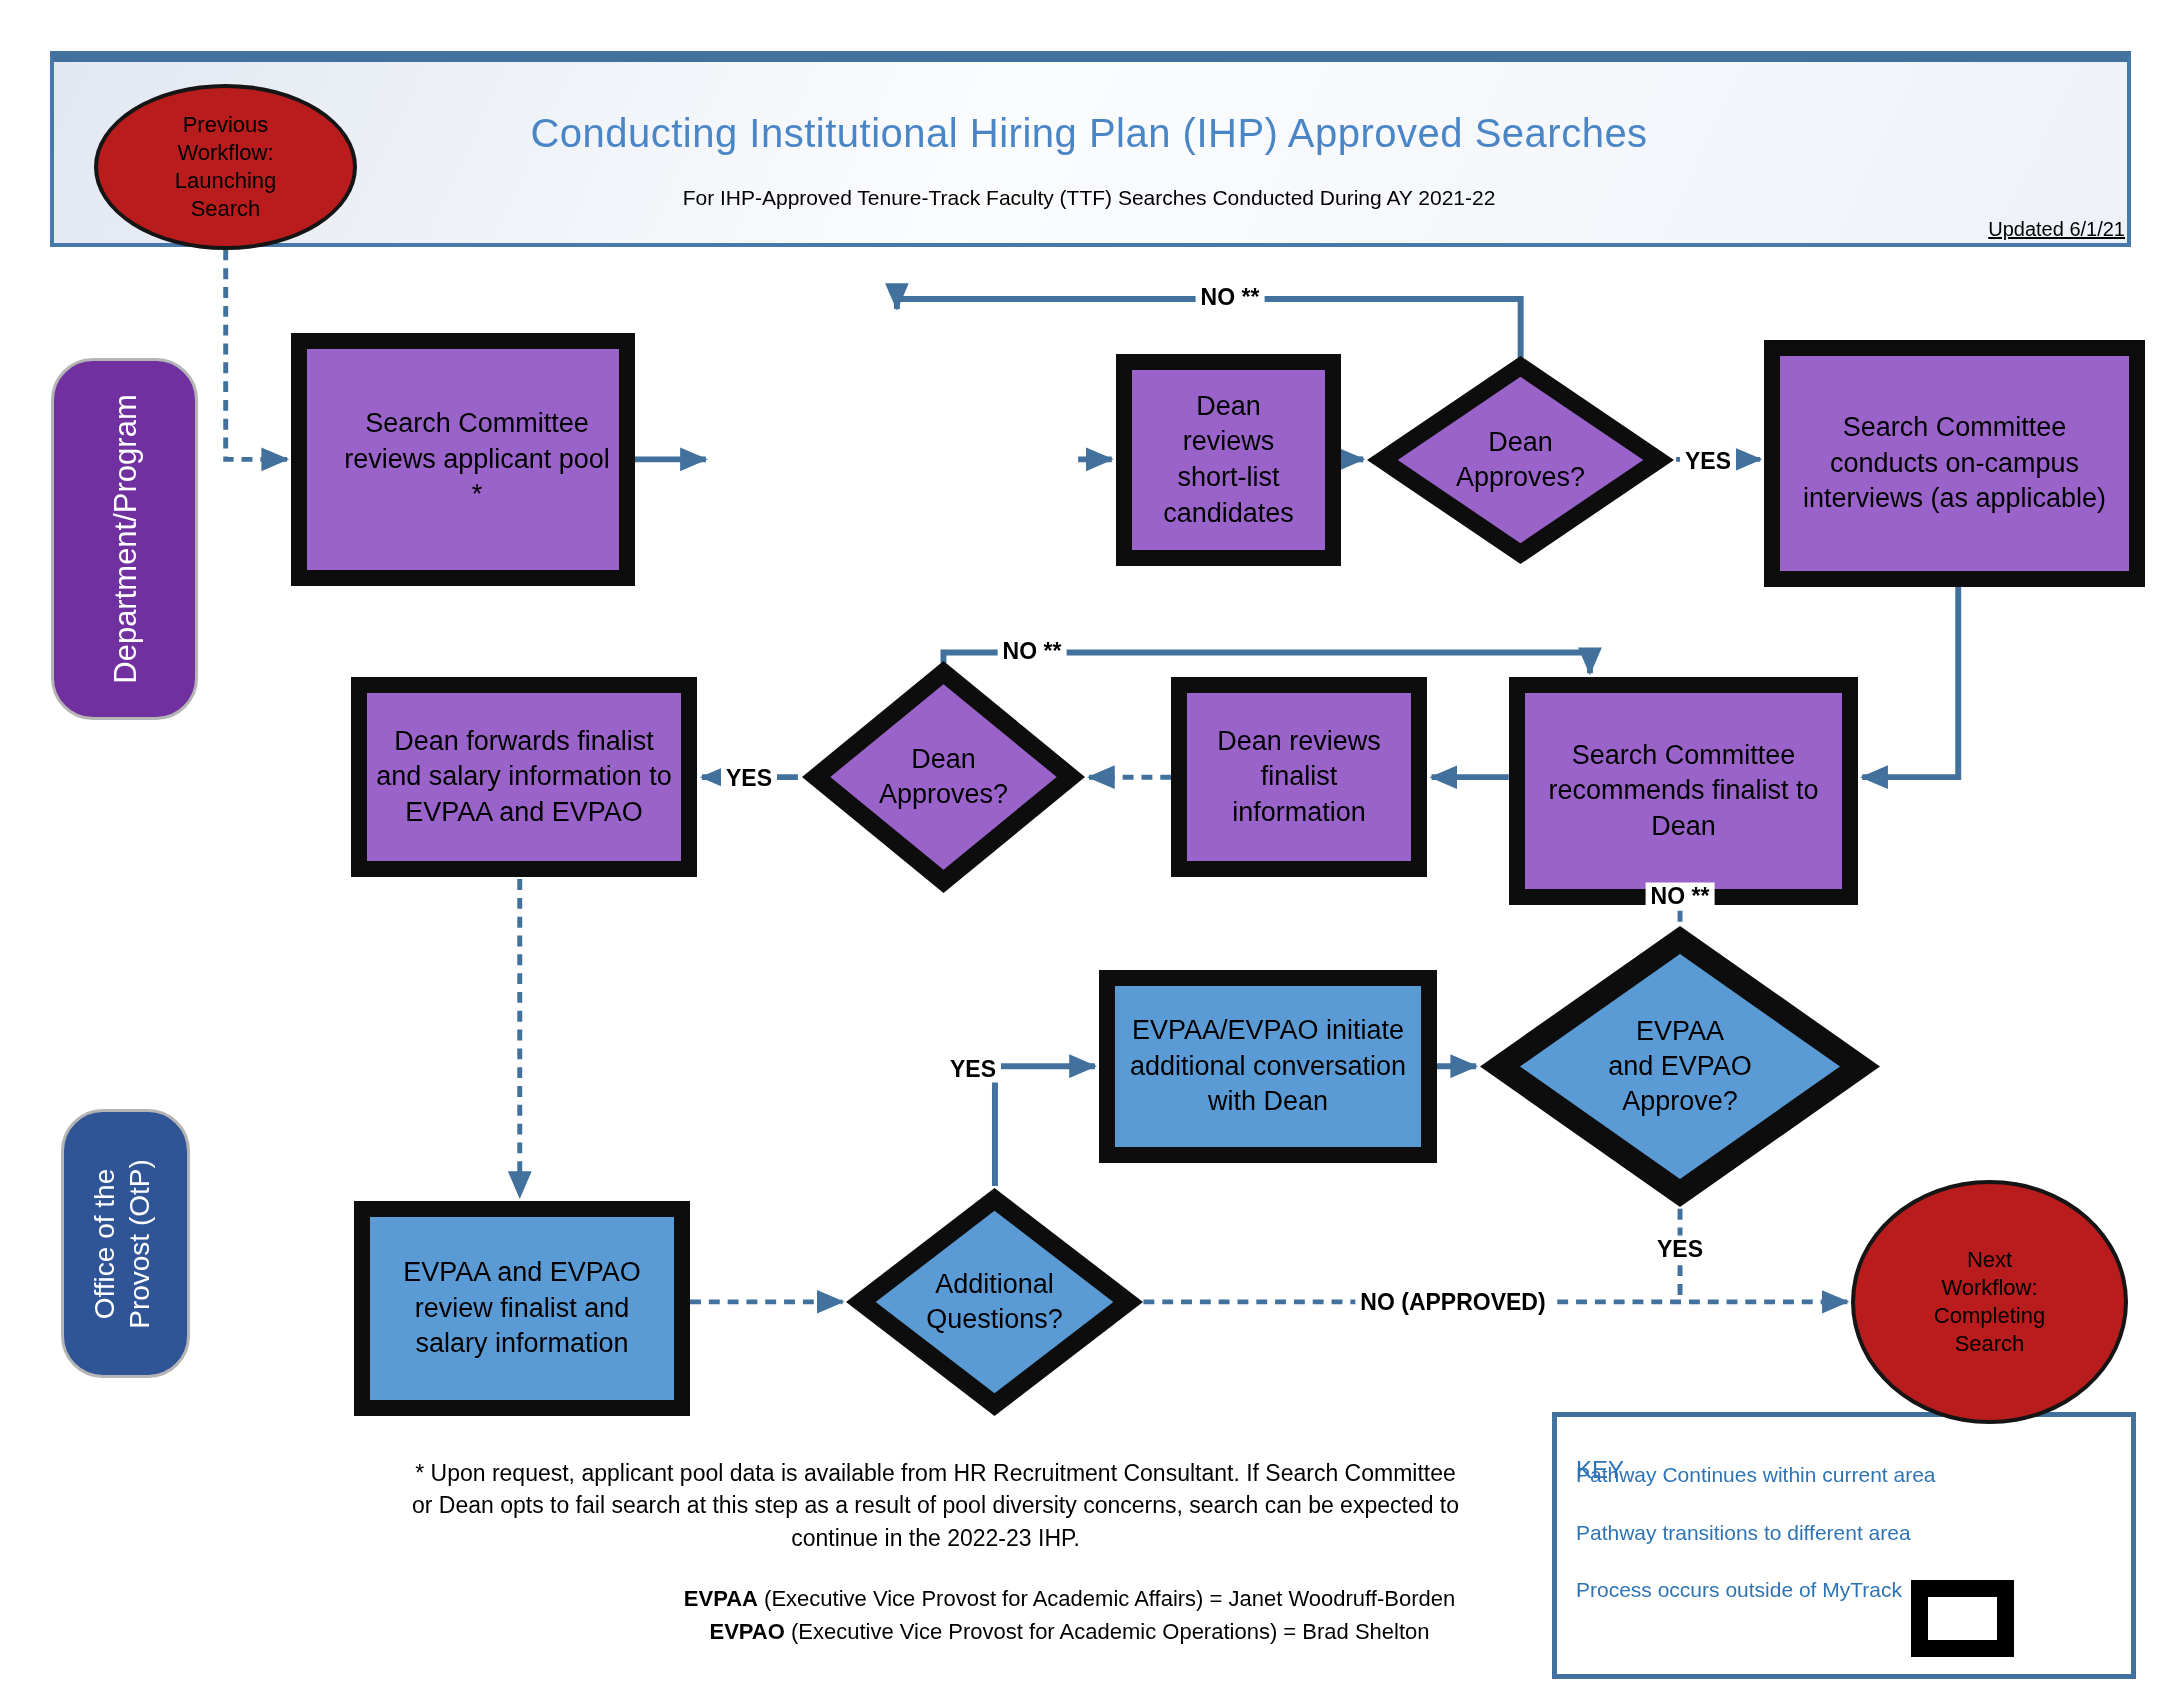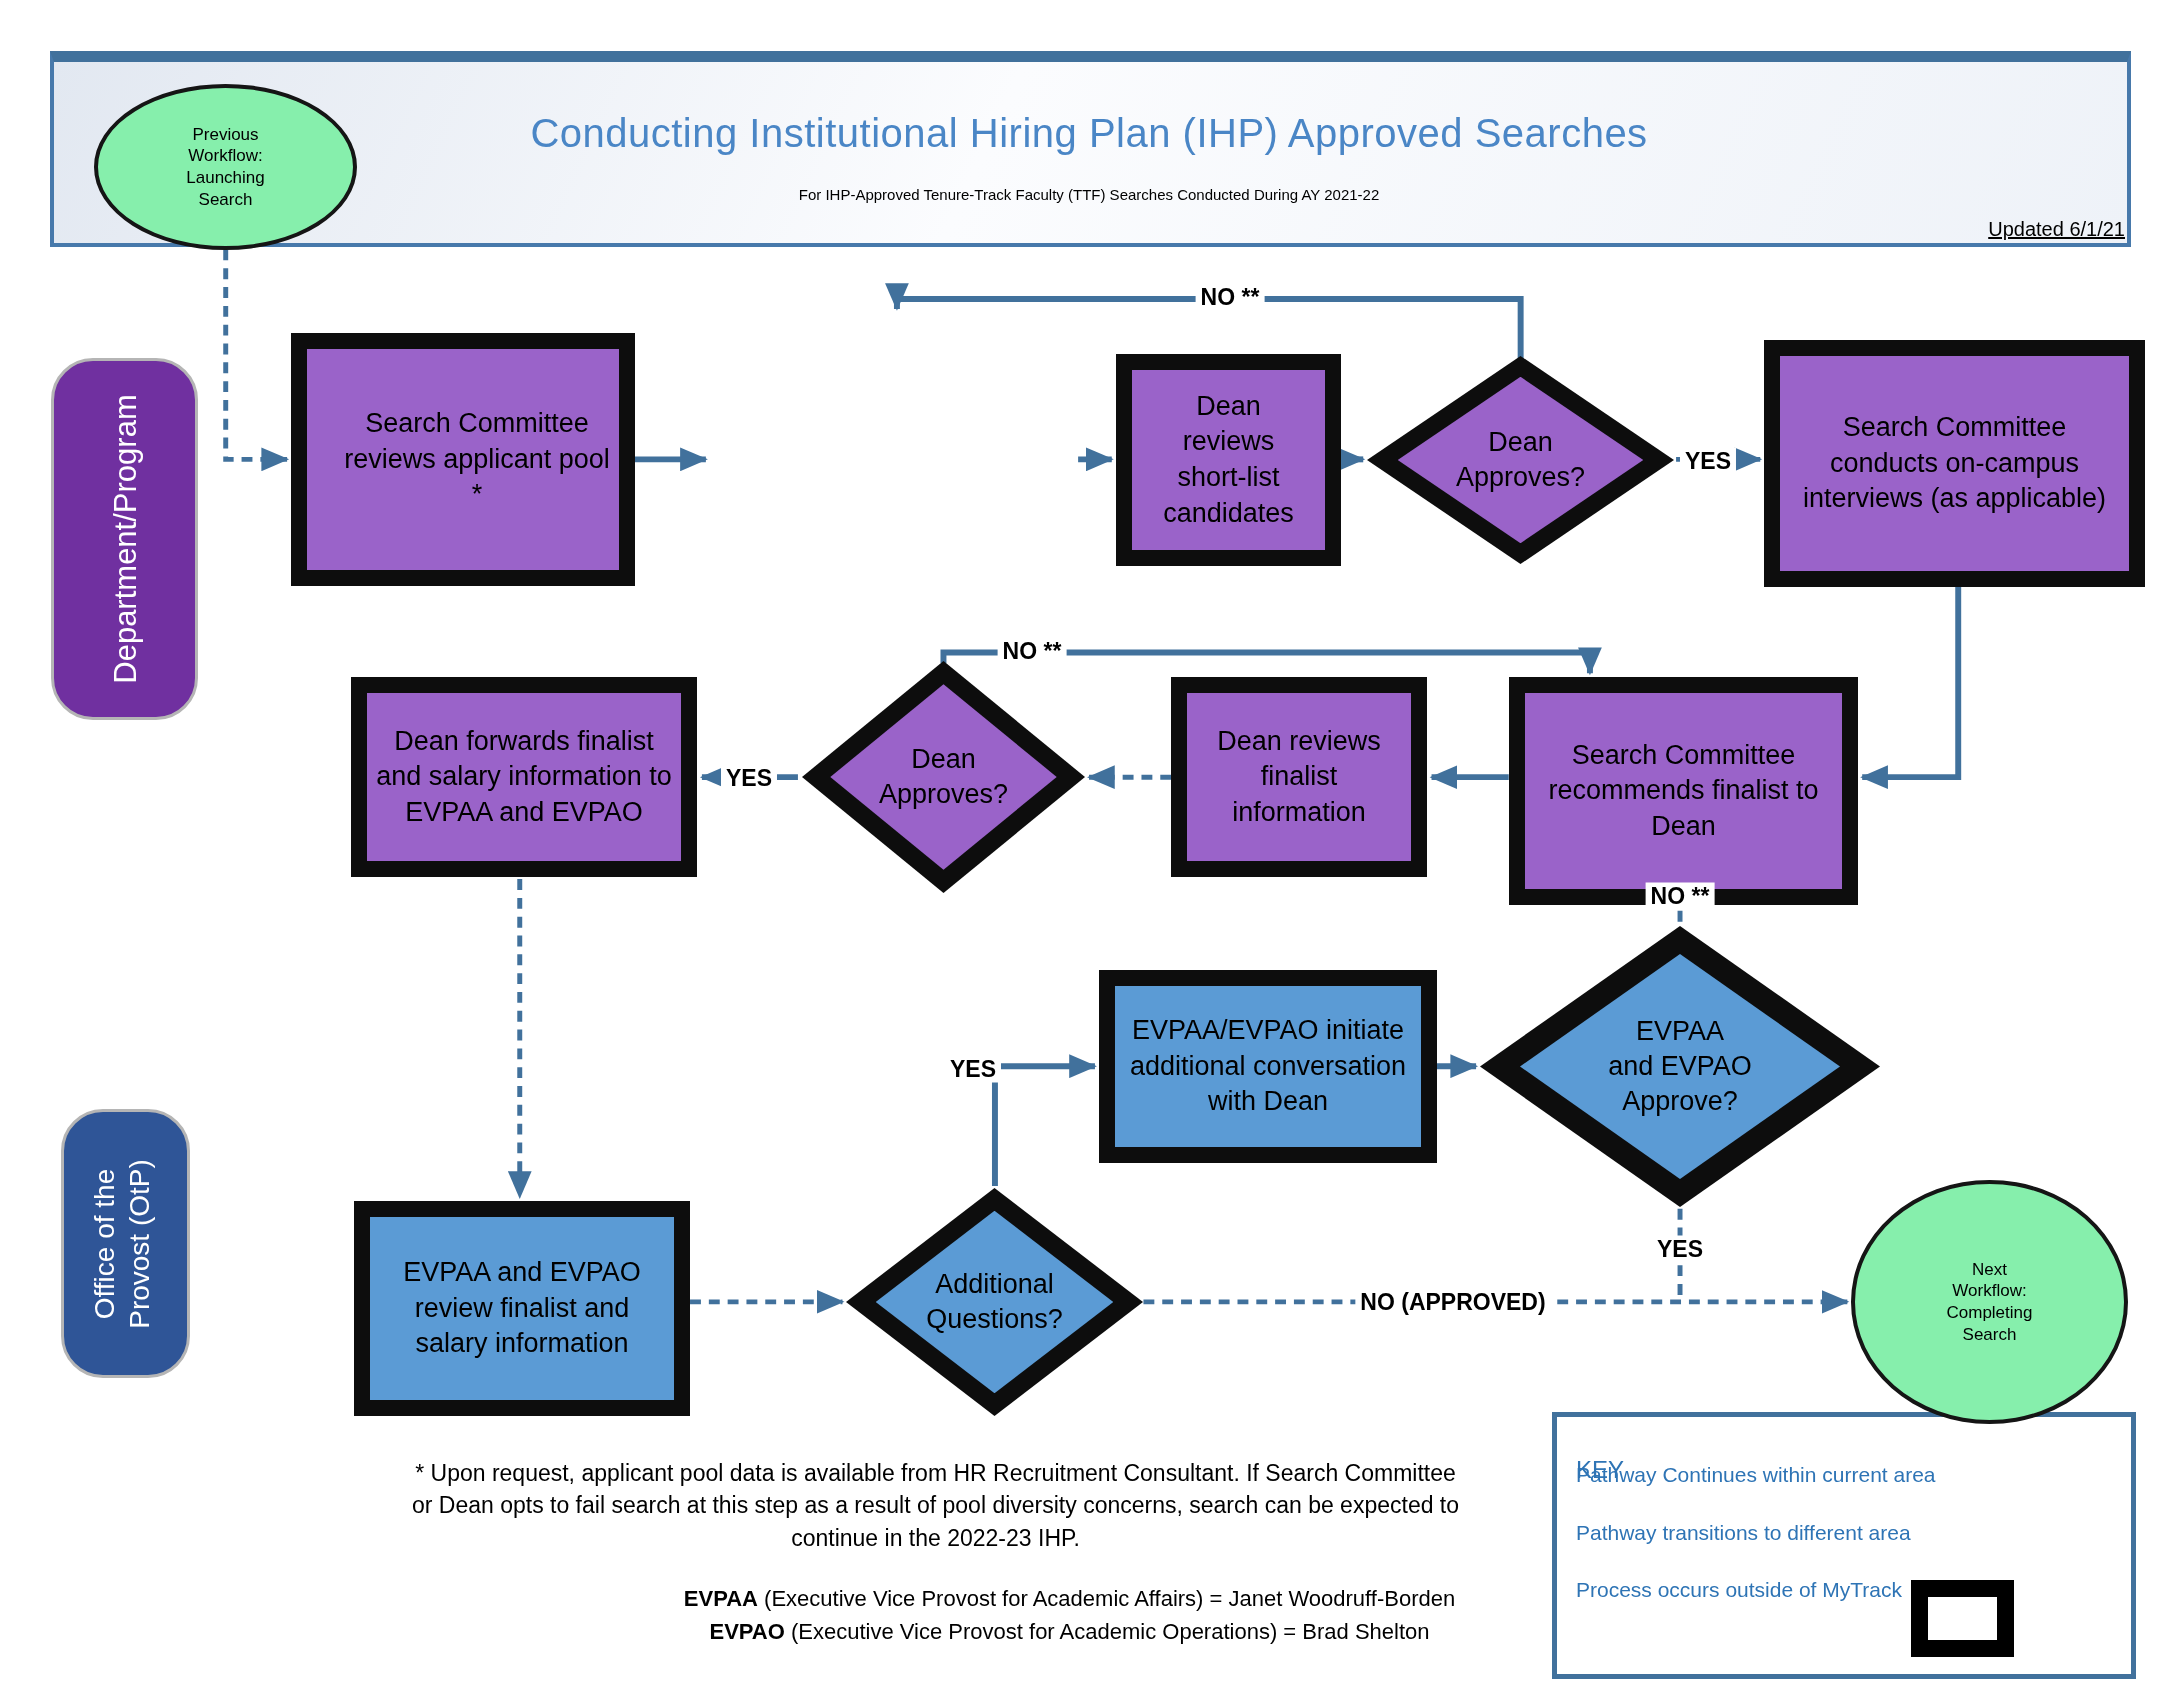--- a/index.html
+++ b/index.html
@@ -5,26 +5,26 @@
   html,body{margin:0;padding:0;background:#fff;}
   .stage{position:relative;width:2178px;height:1683px;background:#fff;overflow:hidden;
          font-family:"Liberation Sans",sans-serif;color:#000;}
   
   .header-box{position:absolute;left:50px;top:51px;width:2081px;height:196px;box-sizing:border-box;
               border:4px solid #4779ab;border-top:11px solid #41719c;
               background:linear-gradient(115deg,#e2e8f1 0%,#fbfcfe 45%,#eef2f8 100%);}
   .page-title{position:absolute;left:0;top:111px;width:2178px;text-align:center;
               font-size:40px;color:#4a86c6;letter-spacing:0.5px;}
   .page-subtitle{position:absolute;left:0;top:186px;width:2178px;text-align:center;
-                 font-size:15px;color:#000;}
+                 font-size:21px;color:#000;}
   .updated{position:absolute;right:53px;top:218px;font-size:20px;text-decoration:underline;}
   
-  .terminal{position:absolute;border-radius:50%;background:#86efac;border:4px solid #151515;
+  .terminal{position:absolute;border-radius:50%;background:#b91c1c;border:4px solid #151515;
             display:flex;align-items:center;justify-content:center;text-align:center;
-            white-space:pre-line;font-size:17px;line-height:1.28;box-sizing:border-box;z-index:4;}
+            white-space:pre-line;font-size:22px;line-height:1.28;box-sizing:border-box;z-index:4;}
   
   .lane{position:absolute;border-radius:42px;border:3px solid #b5b5b5;box-sizing:border-box;z-index:2;}
   .lane-inner{position:absolute;left:50%;top:50%;transform:translate(-50%,-50%) rotate(-90deg);
               color:#fff;text-align:center;white-space:pre-line;line-height:1.25;}
   .lane-dept{background:#7030a0;}
   .lane-otp{background:#2f5597;}
   
   .pbox{position:absolute;box-sizing:border-box;border:16px solid #0d0d0d;
         display:flex;align-items:center;justify-content:center;text-align:center;
         white-space:pre-line;font-size:27px;line-height:1.32;padding:4px 8px;z-index:3;}

